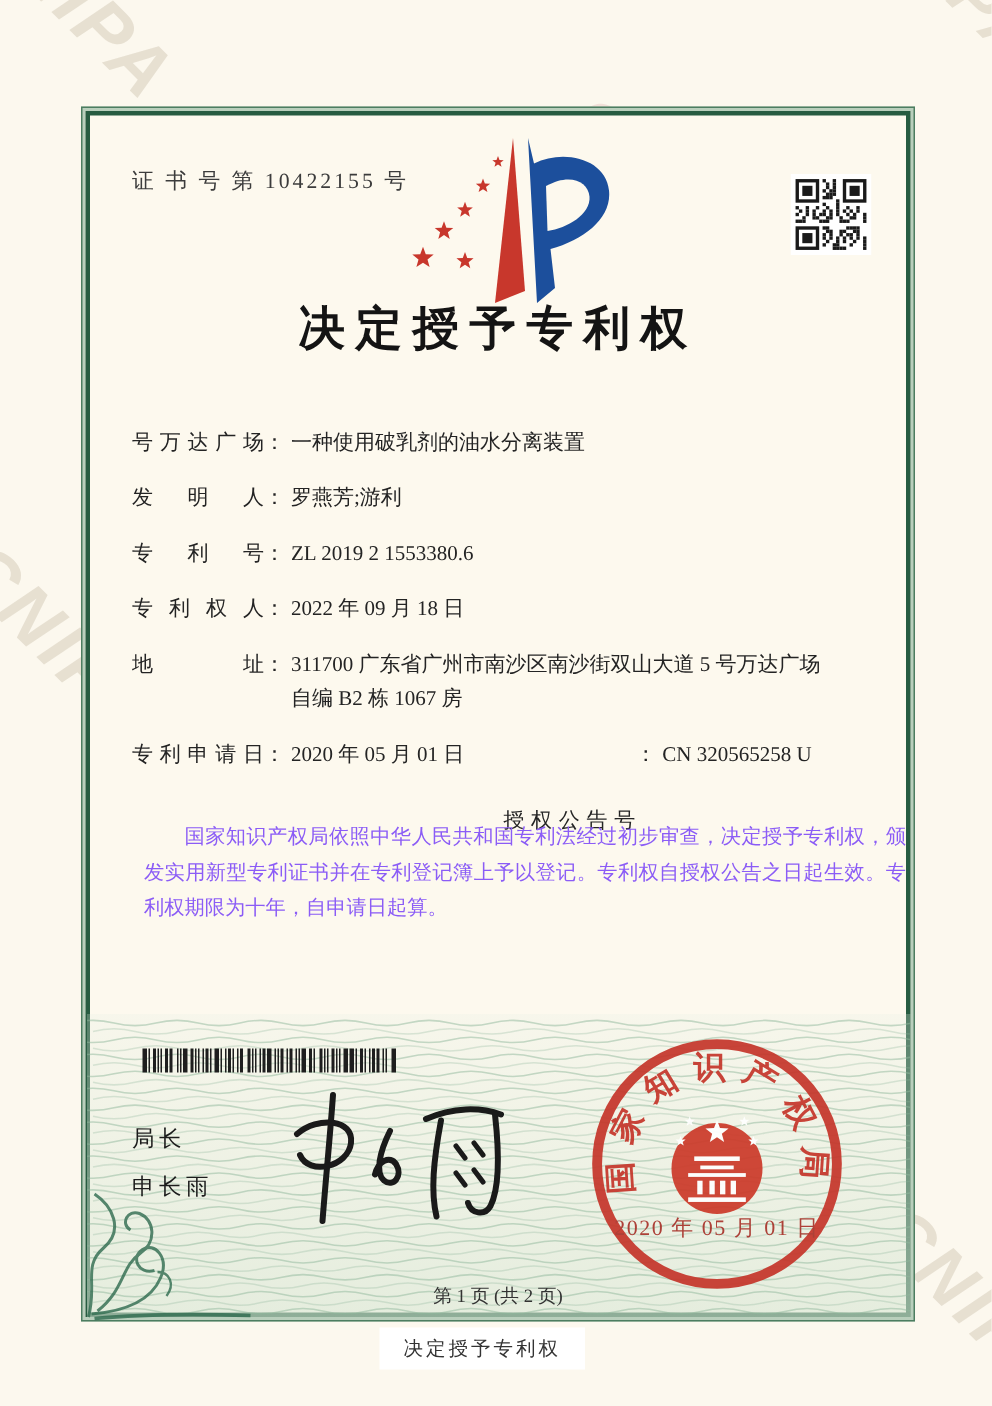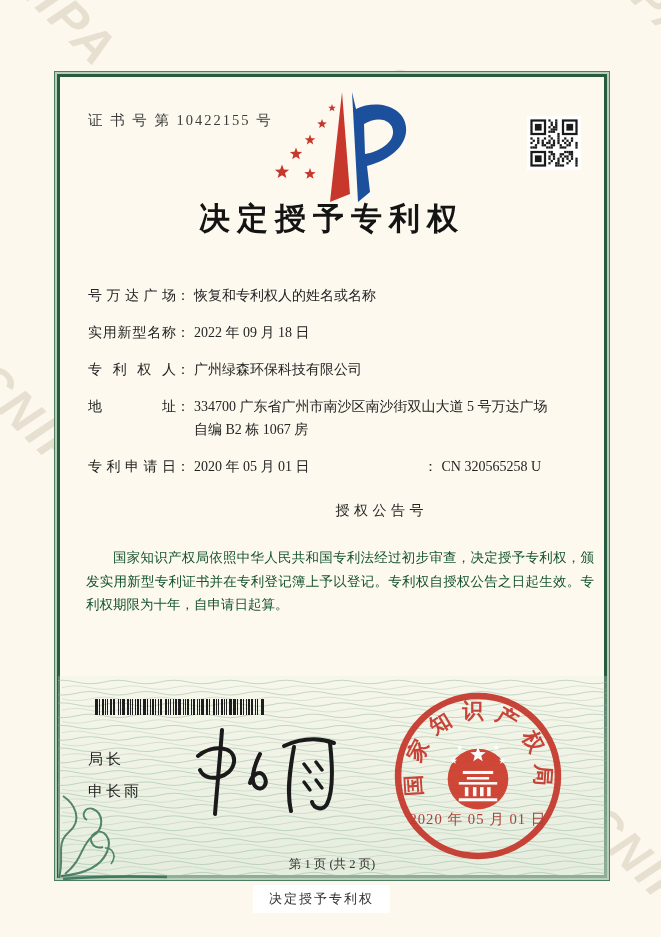--- a/index.html
+++ b/index.html
@@ -34,22 +34,22 @@
   .content{position:absolute;z-index:3;}
   #cert-no{left:88px;top:111px;font-size:14.5px;letter-spacing:2px;color:#3c3c3c;}
   #title{left:54px;top:198px;width:556px;text-align:center;
     font-size:31px;font-weight:bold;letter-spacing:7px;color:#141414;}
   #fields{left:88px;top:284px;width:505px;font-size:14px;color:#242424;}
   .frow{margin-bottom:14px;line-height:23px;white-space:nowrap;}
   .flabel{display:inline-block;width:88px;text-align:justify;text-align-last:justify;vertical-align:top;}
   .colon{display:inline-block;vertical-align:top;}
   .fvalue{display:inline-block;margin-left:4px;vertical-align:top;white-space:normal;}
   .pair2{margin-left:26px;margin-top:44px;}
-  #body-text{left:86px;top:546px;width:508px;font-size:13.5px;line-height:23.5px;
-    text-align:justify;color:#14532d;}
+  #body-text{left:96px;top:546px;width:508px;font-size:13.5px;line-height:23.5px;
+    text-align:justify;color:#8b5cf6;}
   #body-text p{margin:0;text-indent:2em;}
   
   #band{
     position:absolute;left:58px;top:676px;width:549px;height:202px;z-index:2;
     background:linear-gradient(rgba(230,239,228,0.25),rgba(213,229,211,0.6));
     overflow:hidden;
   }
   #barcode{left:95px;top:699px;height:16px;display:flex;align-items:stretch;}
   #barcode span{display:block;height:100%;}
   #signer-title{left:88px;top:750px;font-size:15px;
@@ -253,31 +253,34 @@
       <rect x="0" y="14" width="7" height="7" fill="#1a1a1a"></rect>
       <rect x="1" y="15" width="5" height="5" fill="#ffffff"></rect>
       <rect x="2" y="16" width="3" height="3" fill="#1a1a1a"></rect>
     </g>
 </svg>
 
 <div class="content" id="title">决定授予专利权</div>
 
 <div class="content" id="fields">
   <div class="frow">
-    <span class="flabel">号万达广场</span><span class="colon">：</span><span class="fvalue">恢复和专利权人的姓名或名称</span>
-  </div>
-  <div class="frow">
-    <span class="flabel">实用新型名称</span><span class="colon">：</span><span class="fvalue">2022 年 09 月 18 日</span>
-  </div>
-  <div class="frow">
-    <span class="flabel">专利权人</span><span class="colon">：</span><span class="fvalue">广州绿森环保科技有限公司</span>
+    <span class="flabel">号万达广场</span><span class="colon">：</span><span class="fvalue">一种使用破乳剂的油水分离装置</span>
+  </div>
+  <div class="frow">
+    <span class="flabel">发明人</span><span class="colon">：</span><span class="fvalue">罗燕芳;游利</span>
+  </div>
+  <div class="frow">
+    <span class="flabel">专利号</span><span class="colon">：</span><span class="fvalue">ZL 2019 2 1553380.6</span>
+  </div>
+  <div class="frow">
+    <span class="flabel">专利权人</span><span class="colon">：</span><span class="fvalue">2022 年 09 月 18 日</span>
   </div>
   <div class="frow">
     <span class="flabel">地址</span><span class="colon">：</span><span class="fvalue" style="width:400px;">
-      <span style="display:block;">334700 广东省广州市南沙区南沙街双山大道 5 号万达广场</span>
+      <span style="display:block;">311700 广东省广州市南沙区南沙街双山大道 5 号万达广场</span>
       <span style="display:block;">自编 B2 栋 1067 房</span>
     </span>
   </div>
   <div class="frow">
     <span class="flabel">专利申请日</span><span class="colon">：</span><span class="fvalue">2020 年 05 月 01 日</span><span class="flabel pair2">授权公告号</span><span class="colon">：</span><span class="fvalue">CN 320565258 U</span>
   </div>
 </div>
 
 <div class="content" id="body-text">
   <p>国家知识产权局依照中华人民共和国专利法经过初步审查，决定授予专利权，颁发实用新型专利证书并在专利登记簿上予以登记。专利权自授权公告之日起生效。专利权期限为十年，自申请日起算。</p>

